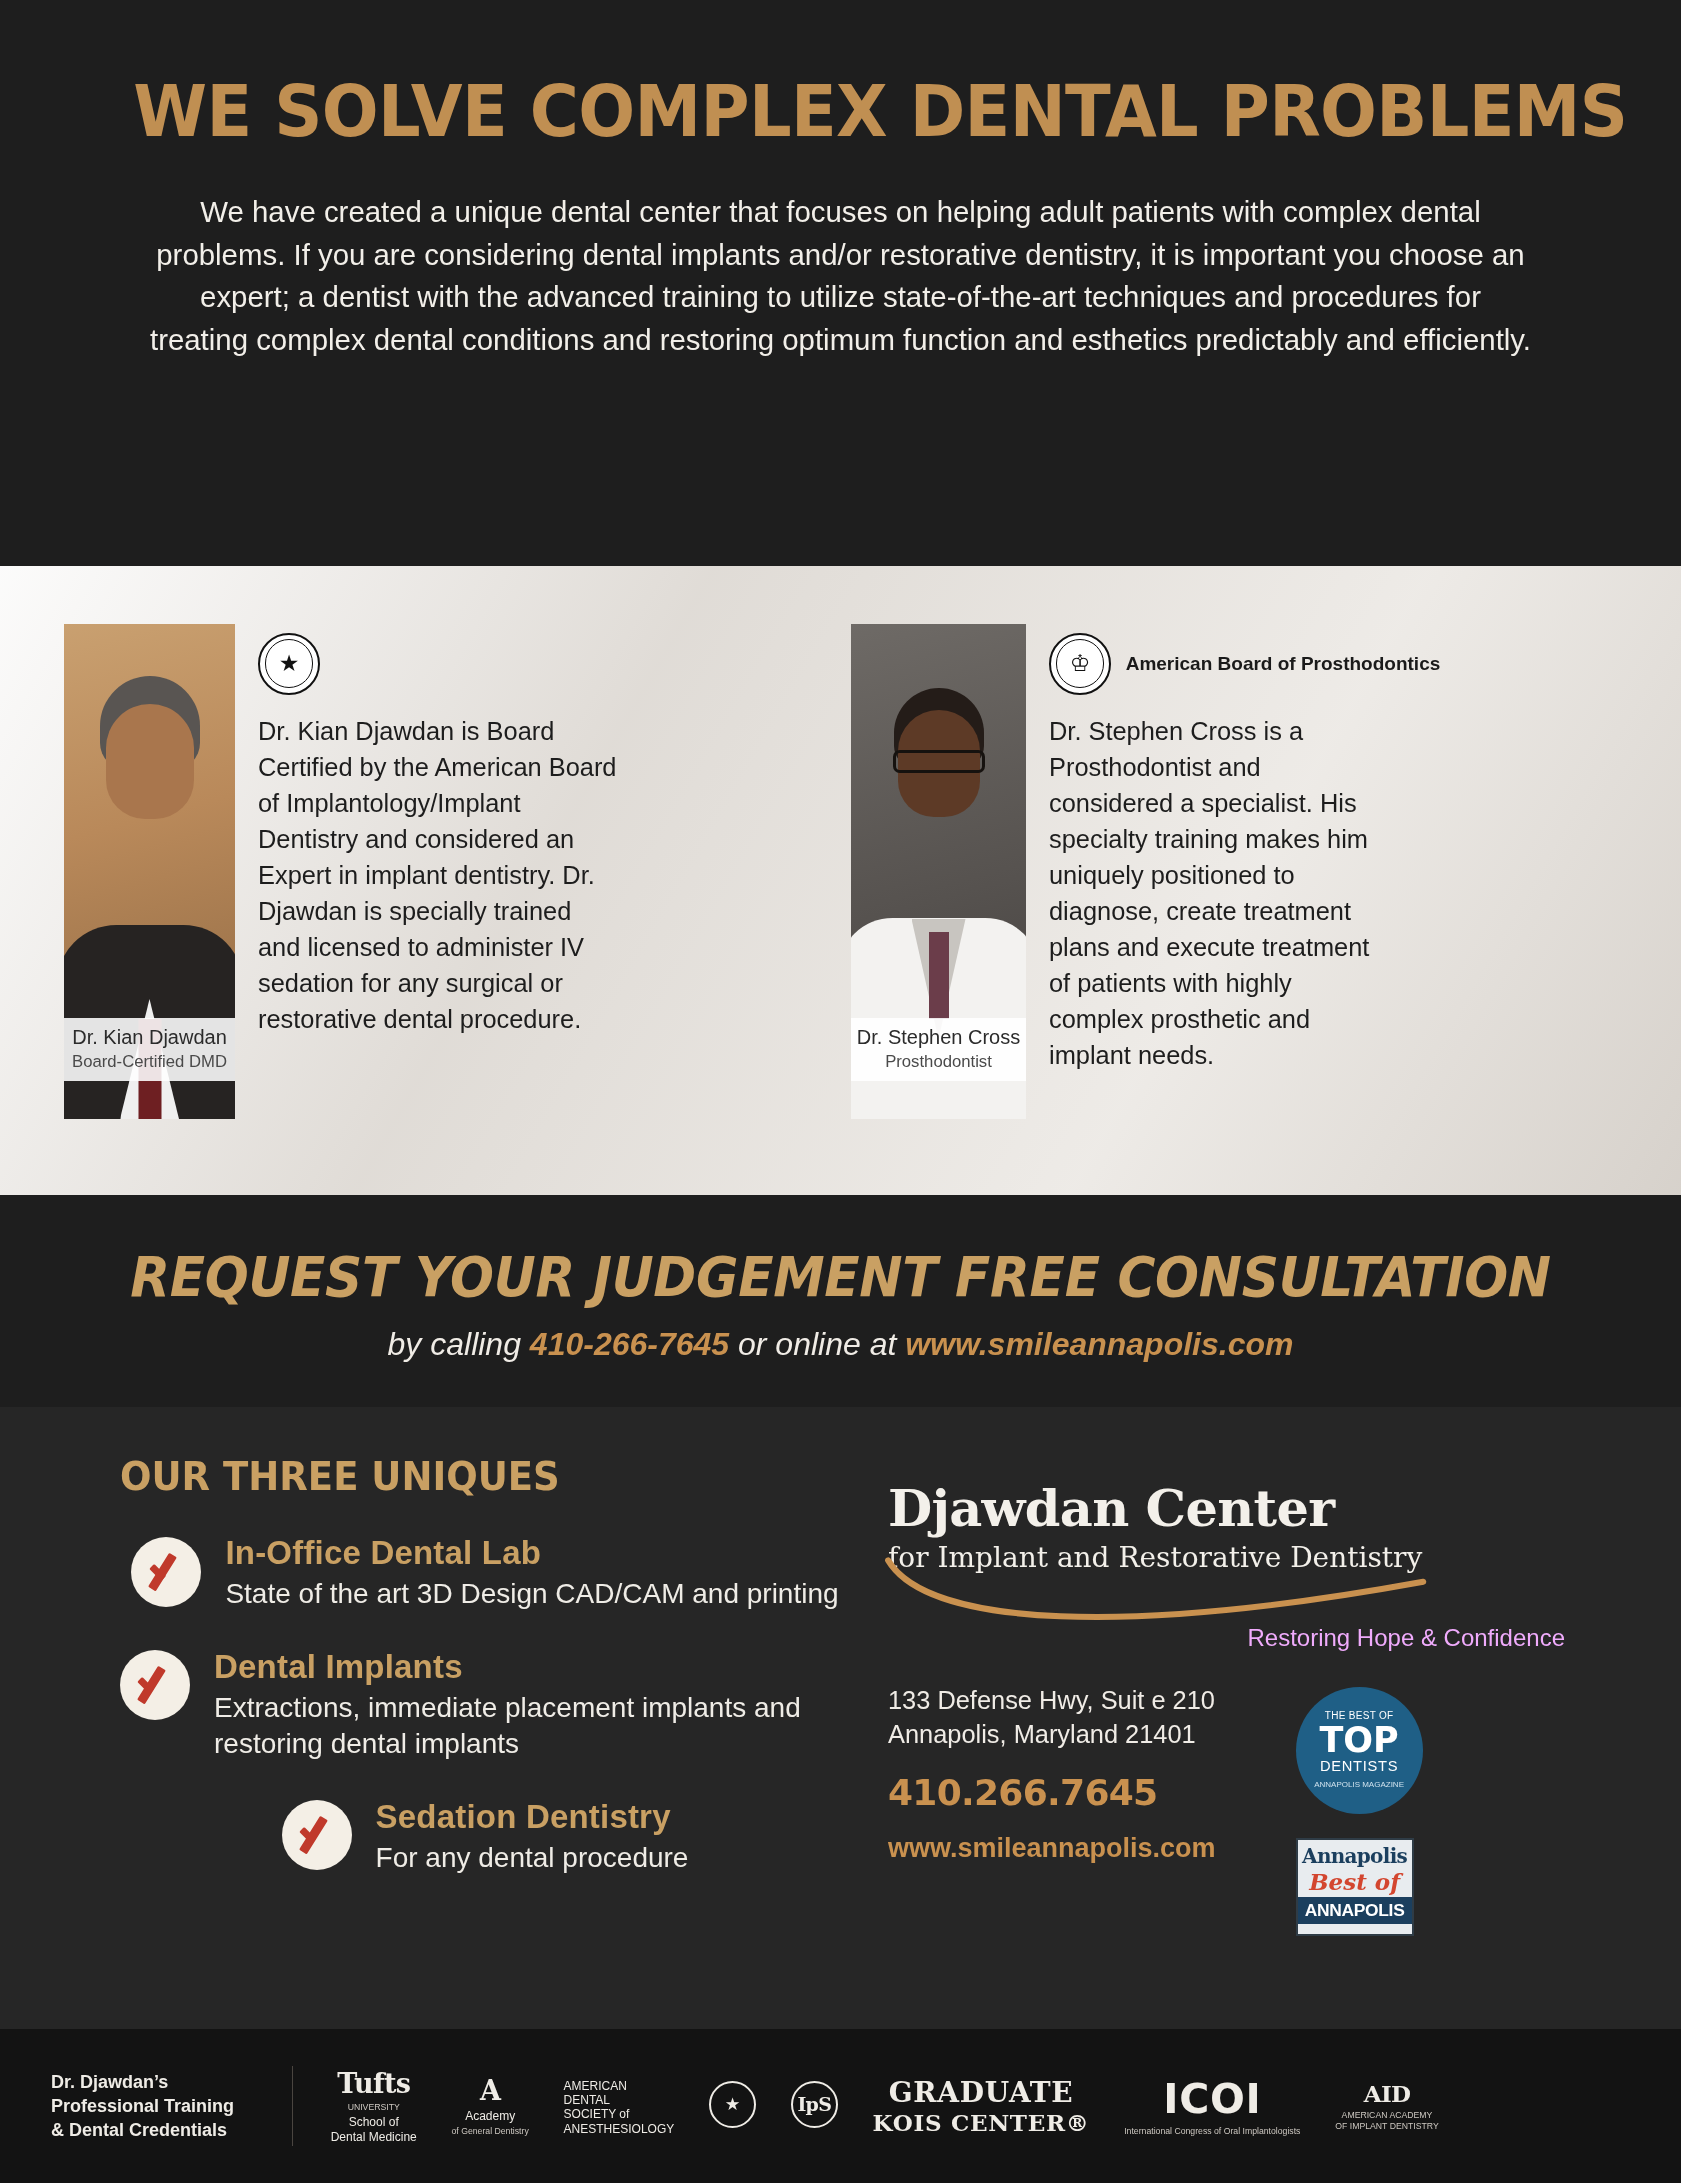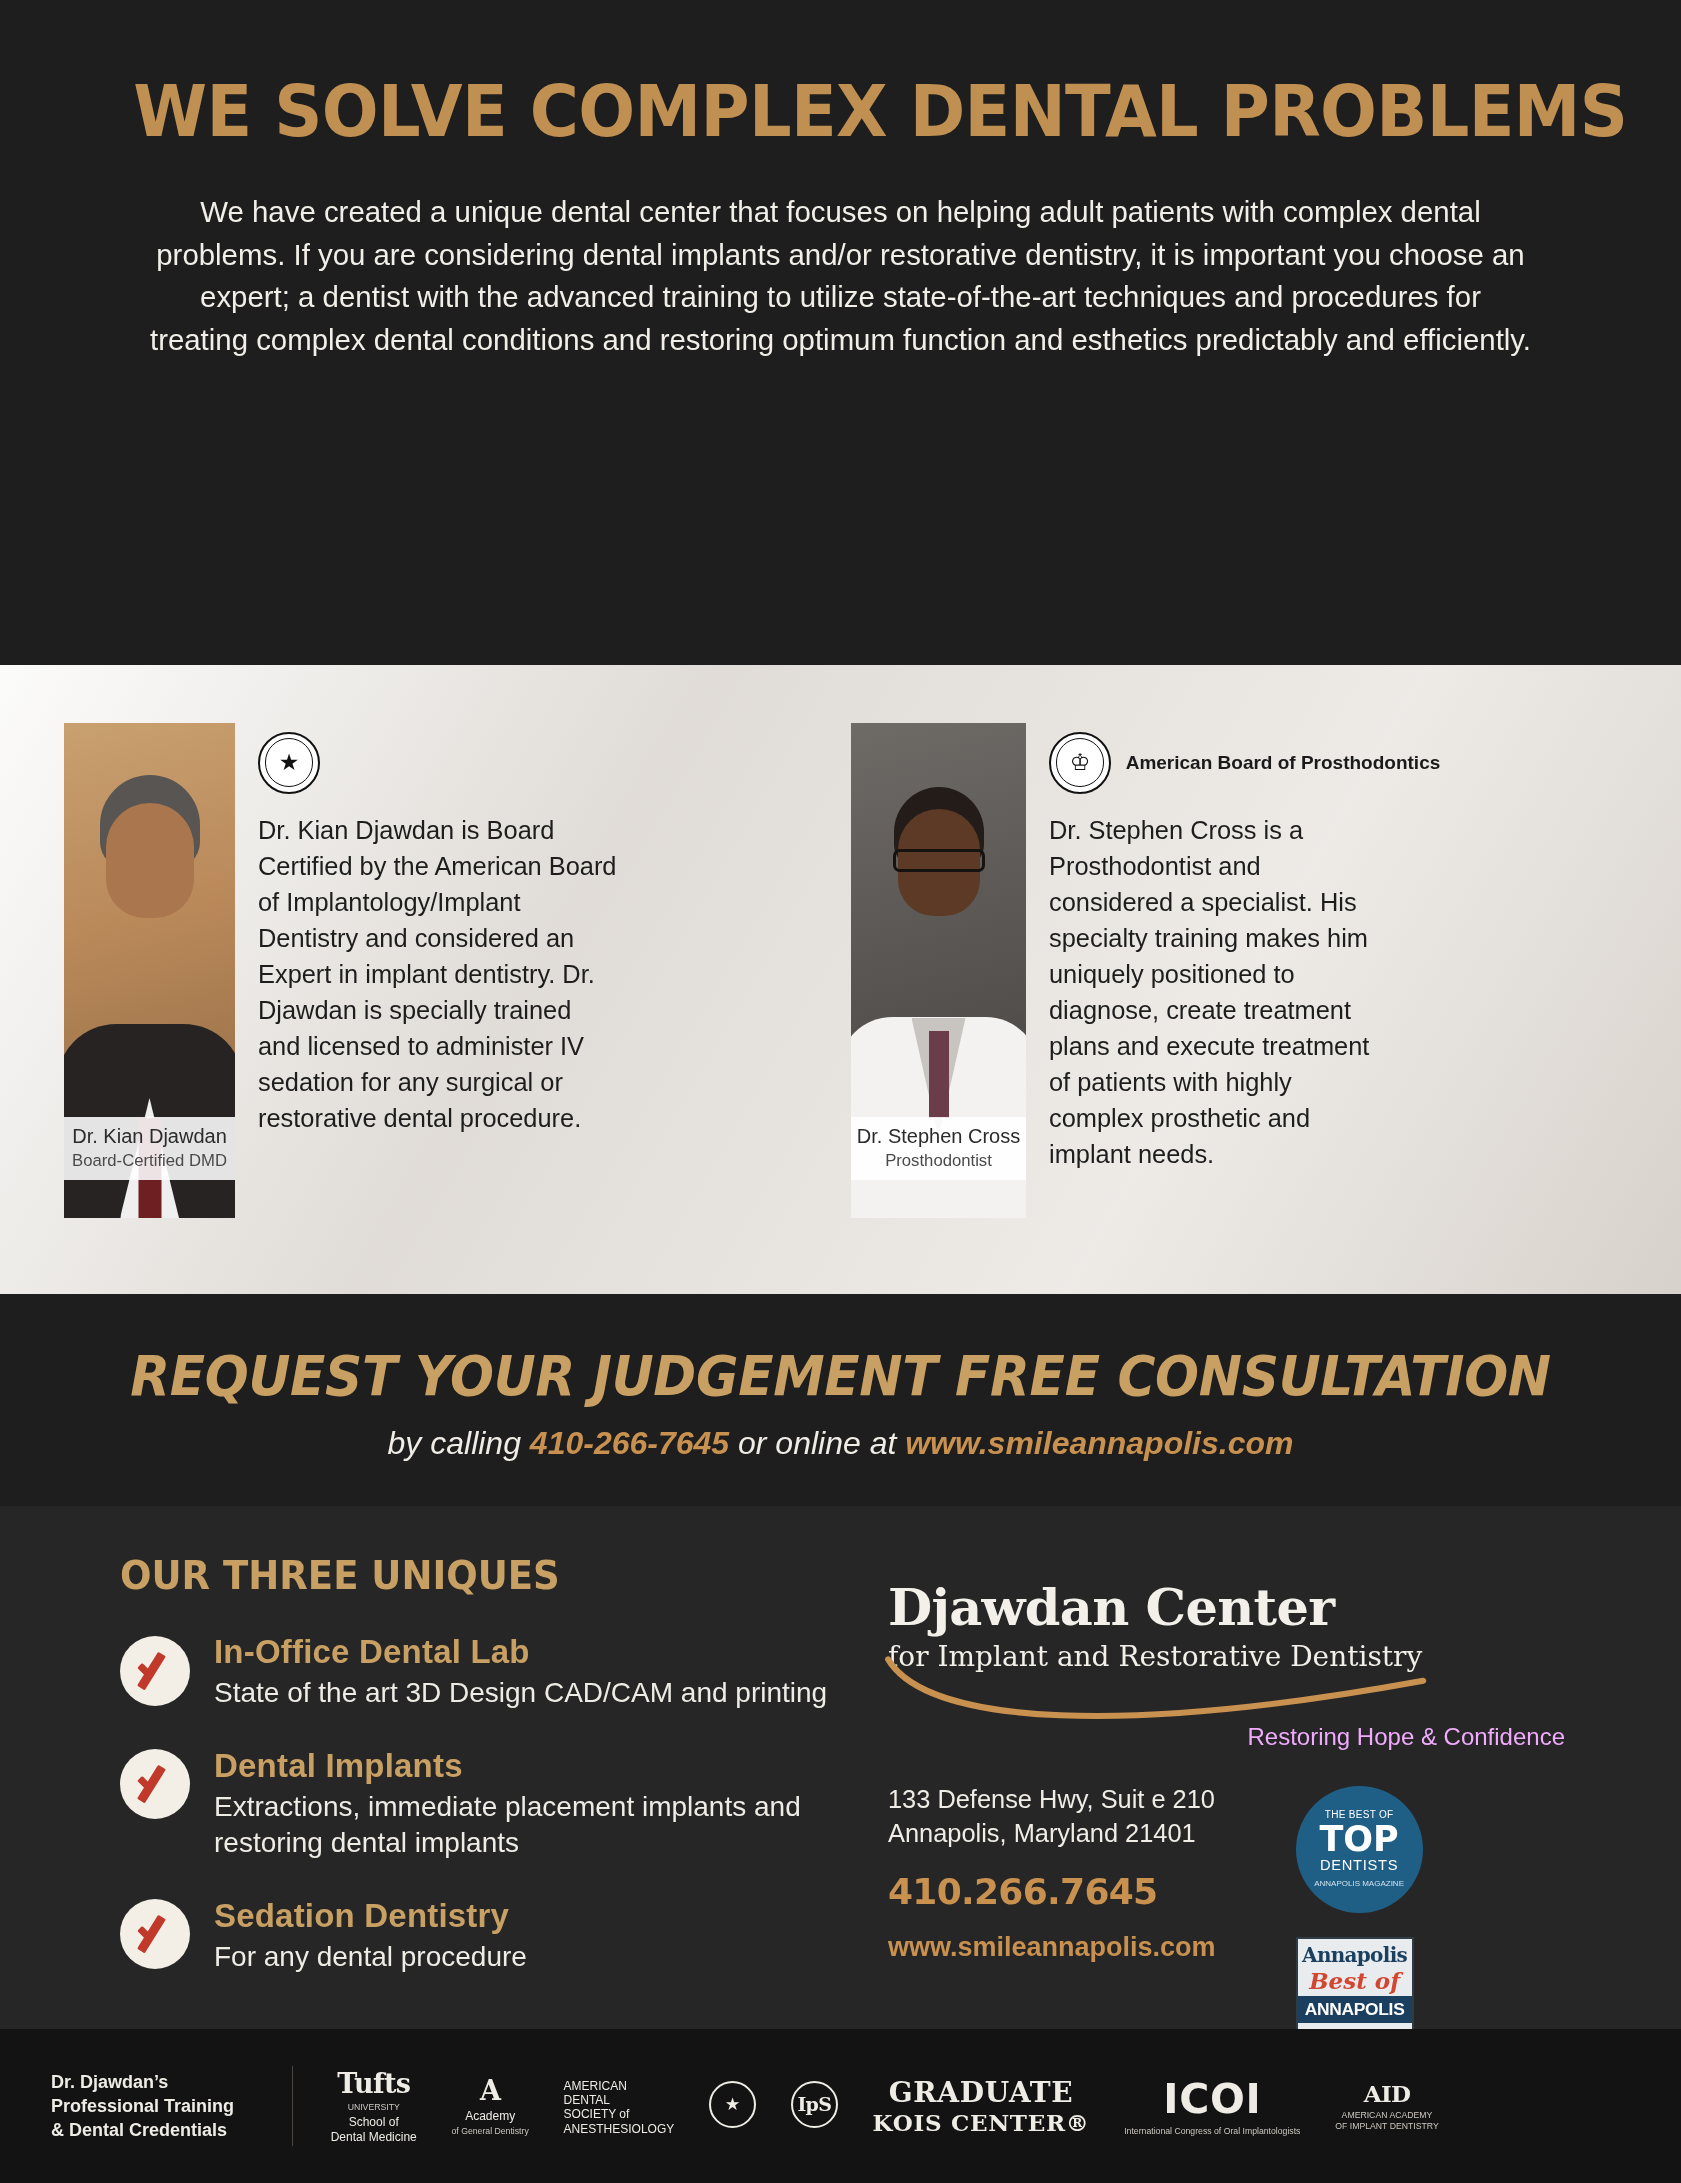--- a/index.html
+++ b/index.html
@@ -13,21 +13,21 @@
     width: 1681px;
     height: 2183px;
     background: #262626;
     overflow: hidden;
   }
 
   
   .header {
     background: #1e1e1e;
     padding: 74px 80px 40px 80px;
-    height: 665px;
+    height: 566px;
   }
   .headline {
     font-family: "DejaVu Sans", sans-serif;
     font-weight: bold;
     font-size: 72px;
     letter-spacing: -0.7px;
     color: #c08f52;
     text-align: center;
     line-height: 1.05;
     transform: scaleX(0.93);
@@ -164,21 +164,21 @@
   .left-col { width: 850px; padding-left: 120px; }
   .uniques-title {
     font-family: "DejaVu Sans", sans-serif;
     font-weight: bold;
     font-size: 39px;
     color: #c9a063;
     letter-spacing: 0px;
     transform: scaleX(0.95);
     transform-origin: left;
   }
-  .u-item { display: flex; margin-top: 35px; }
+  .u-item { display: flex; margin-top: 35px; justify-content: center; }
   .check {
     width: 70px; height: 70px; border-radius: 50%;
     background: #f4efe6;
     flex: 0 0 auto;
     position: relative;
     margin-top: 2.7px;
   }
   .check:before {
     content: "";
     position: absolute;

